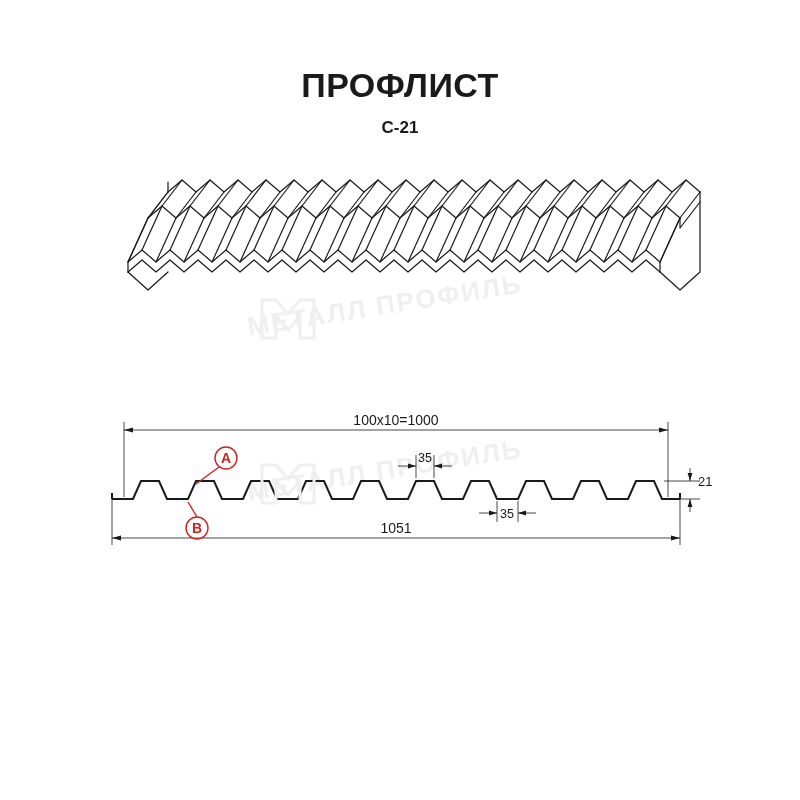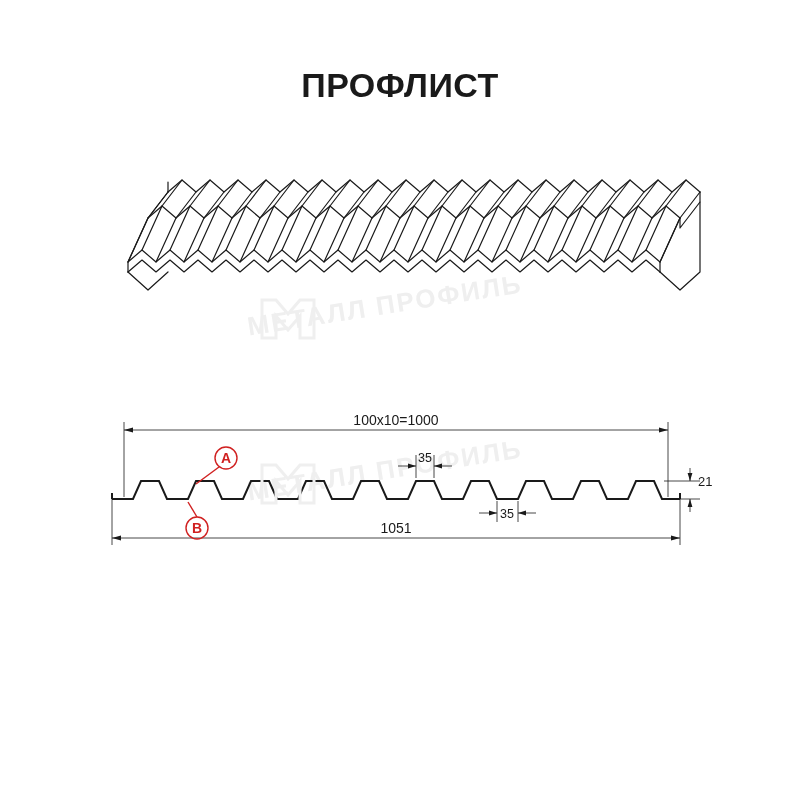--- a/index.html
+++ b/index.html
@@ -73,20 +73,21 @@
     top: 455px;
     transform: rotate(-9deg);
   }
 </style>
 </head>
 <body>
 
 <div class="page">
 
   <div class="title">ПРОФЛИСТ</div>
+  <div class="subtitle">С-21</div>
 
   <div class="wm wm1">МЕТАЛЛ ПРОФИЛЬ</div>
   <div class="wm wm2">МЕТАЛЛ ПРОФИЛЬ</div>
 
   <svg class="svg-layer" width="800" height="800" viewBox="0 0 800 800">
 
     <g fill="none" stroke="#1a1a1a" stroke-width="1.2" stroke-linejoin="round" stroke-linecap="round">
 
       <path d="M168,192 L182,180 L196,192 L210,180 L224,192 L238,180 L252,192 L266,180 L280,192 L294,180 L308,192 L322,180 L336,192 L350,180 L364,192 L378,180 L392,192 L406,180 L420,192 L434,180 L448,192 L462,180 L476,192 L490,180 L504,192 L518,180 L532,192 L546,180 L560,192 L574,180 L588,192 L602,180 L616,192 L630,180 L644,192 L658,180 L672,192 L686,180 L700,192"></path>
 

